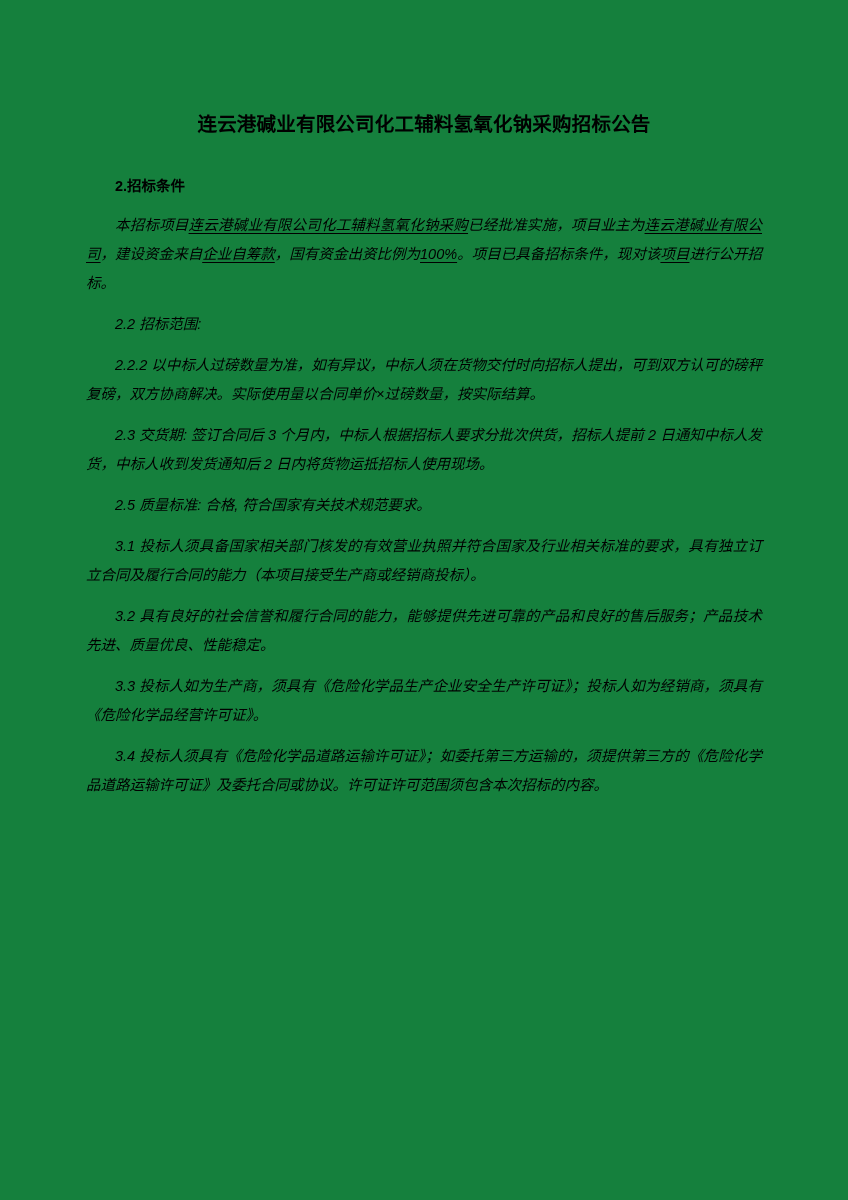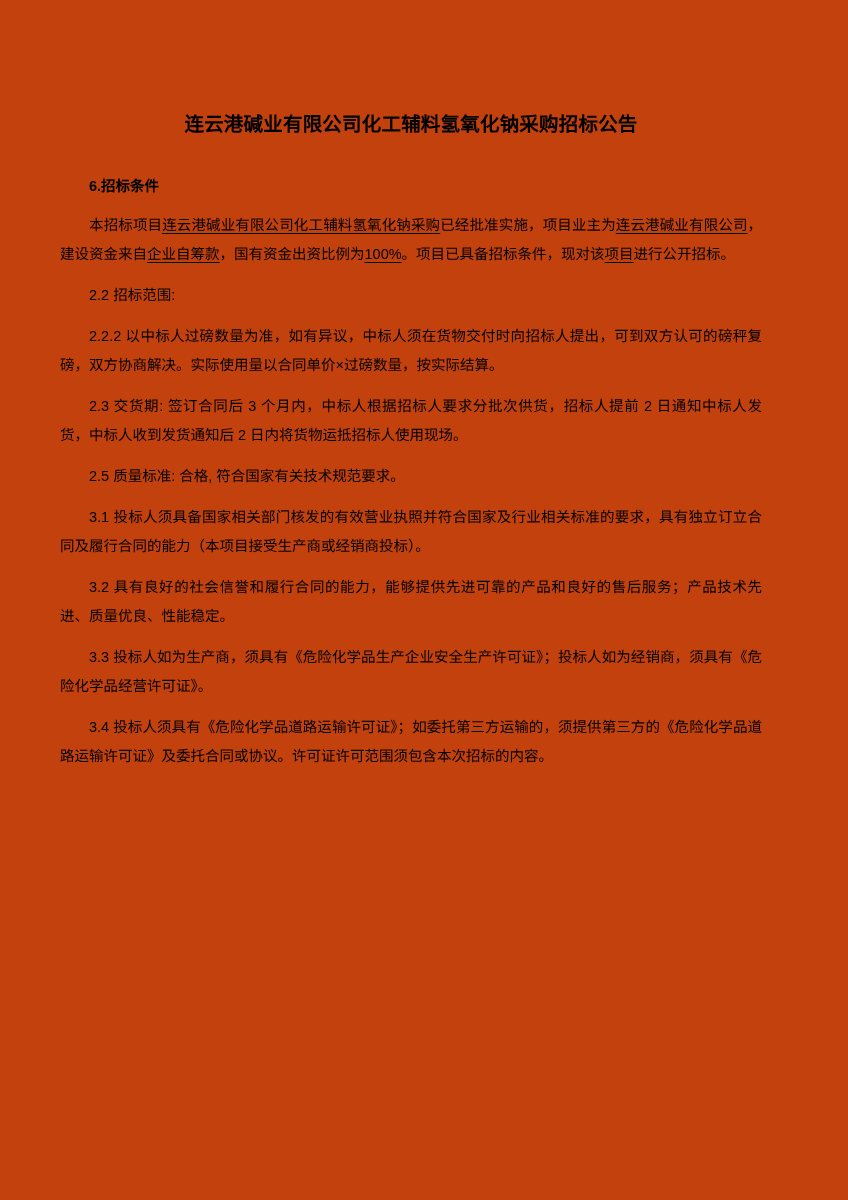--- a/index.html
+++ b/index.html
@@ -11,22 +11,22 @@
     width: 848px;
     min-height: 1200px;
     font-family: "Liberation Sans", "DejaVu Sans", sans-serif;
     color: #000000;
     -webkit-font-smoothing: antialiased;
   }
   .page {
     width: 848px;
     min-height: 1200px;
     box-sizing: border-box;
-    padding: 96px 86px 40px 60px;
-    background: #c2410c;
+    padding: 96px 86px 40px 86px;
+    background: #15803d;
     position: relative;
   }
   .doc-title {
     text-align: center;
     font-size: 19.5px;
     font-weight: bold;
     letter-spacing: 0.2px;
     margin: 14px 0 34px 0;
     line-height: 1.5;
   }
@@ -37,36 +37,37 @@
     text-indent: 2em;
     line-height: 1.8;
   }
   .para {
     font-size: 14.5px;
     line-height: 2.0;
     margin: 12px 0 6px 0;
     text-indent: 2em;
     text-align: justify;
     word-break: break-all;
+    font-style: italic;
   }
   .u {
     text-decoration: underline;
     text-underline-offset: 3px;
   }
   .b {
     font-weight: bold;
   }
 </style>
 </head>
 <body>
 
 <div class="page">
   <h1 class="doc-title">连云港碱业有限公司化工辅料氢氧化钠采购招标公告</h1>
   <div id="doc-body">
-      <div class="section-heading">6.招标条件</div>
+      <div class="section-heading">2.招标条件</div>
       <p class="para"><span>本招标项目</span><span class="u">连云港碱业有限公司化工辅料氢氧化钠采购</span><span>已经批准实施，项目业主为</span><span class="u">连云港碱业有限公司</span><span>，建设资金来自</span><span class="u">企业自筹款</span><span>，国有资金出资比例为</span><span class="u">100%</span><span>。项目已具备招标条件，现对该</span><span class="u">项目</span><span>进行公开招标。</span></p>
       <p class="para"><span>2.2 招标范围:</span></p>
       <p class="para"><span>2.2.2 以中标人过磅数量为准，如有异议，中标人须在货物交付时向招标人提出，可到双方认可的磅秤复磅，双方协商解决。实际使用量以合同单价×过磅数量，按实际结算。</span></p>
       <p class="para"><span>2.3 交货期: 签订合同后 3 个月内，中标人根据招标人要求分批次供货，招标人提前 2 日通知中标人发货，中标人收到发货通知后 2 日内将货物运抵招标人使用现场。</span></p>
       <p class="para"><span>2.5 质量标准: 合格, 符合国家有关技术规范要求。</span></p>
       <p class="para"><span>3.1 投标人须具备国家相关部门核发的有效营业执照并符合国家及行业相关标准的要求，具有独立订立合同及履行合同的能力（本项目接受生产商或经销商投标）。</span></p>
       <p class="para"><span>3.2 具有良好的社会信誉和履行合同的能力，能够提供先进可靠的产品和良好的售后服务；产品技术先进、质量优良、性能稳定。</span></p>
       <p class="para"><span>3.3 投标人如为生产商，须具有《危险化学品生产企业安全生产许可证》；投标人如为经销商，须具有《危险化学品经营许可证》。</span></p>
       <p class="para"><span>3.4 投标人须具有《危险化学品道路运输许可证》；如委托第三方运输的，须提供第三方的《危险化学品道路运输许可证》及委托合同或协议。许可证许可范围须包含本次招标的内容。</span></p>
     </div>

